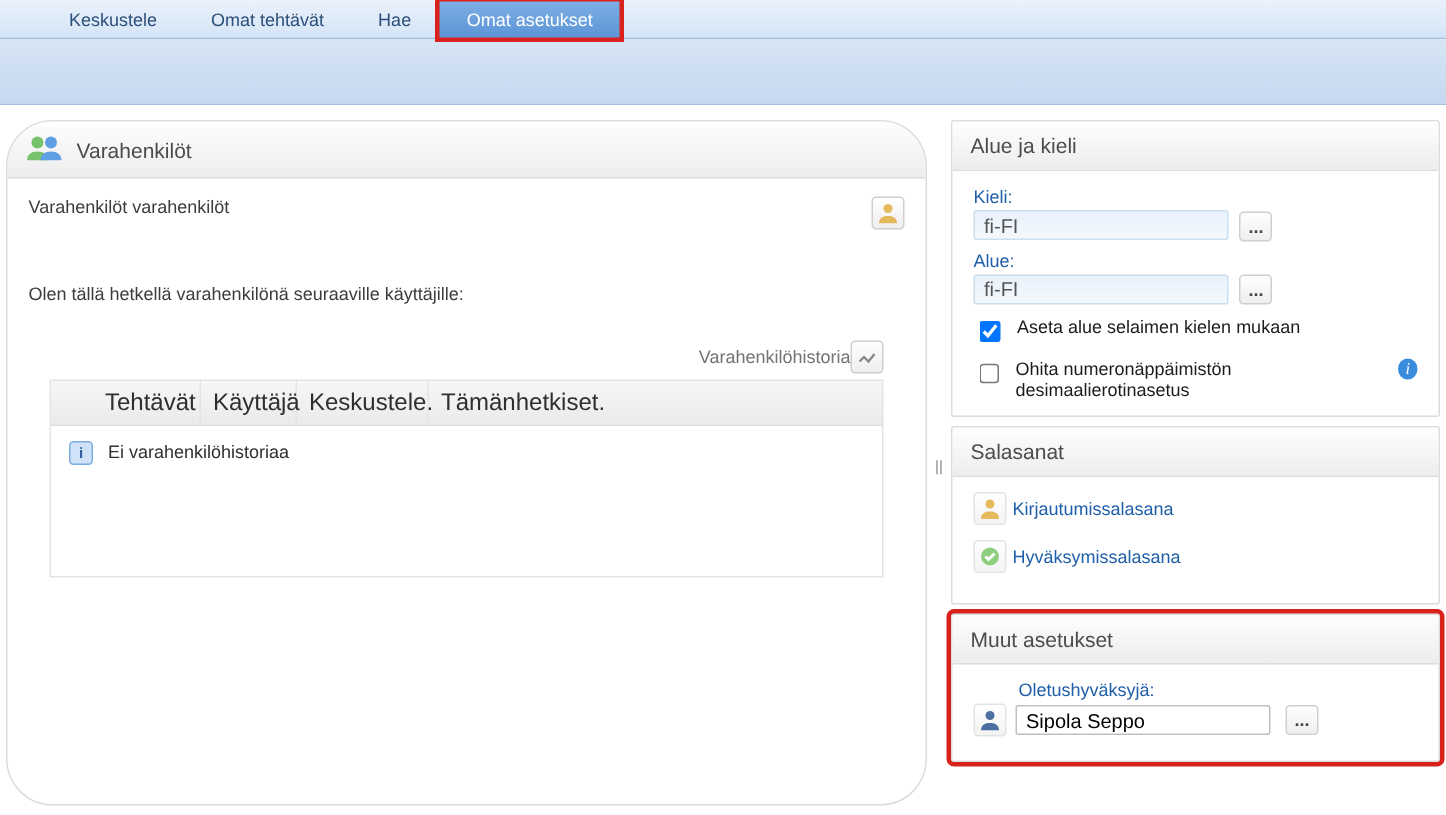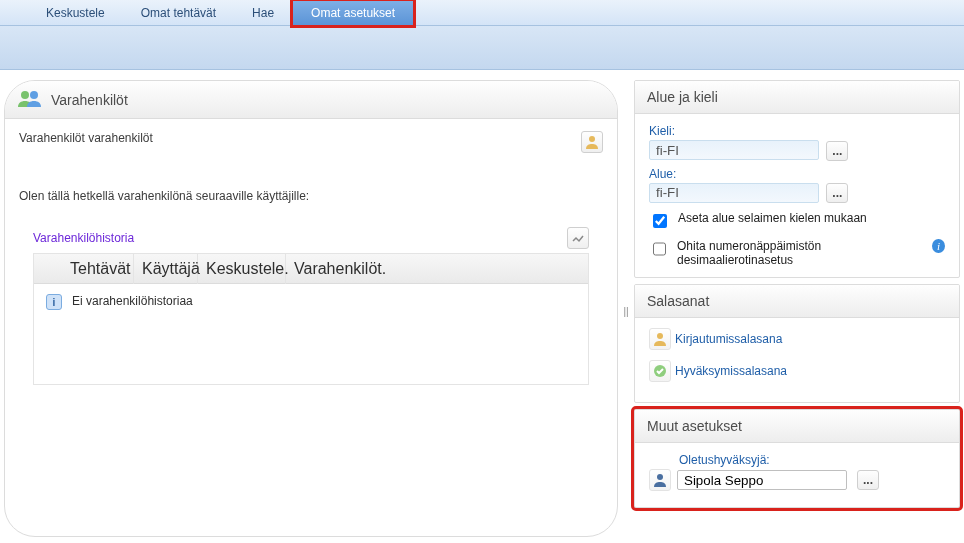--- a/index.html
+++ b/index.html
@@ -90,24 +90,24 @@
     border: 1px solid #cfcfcf;
     border-radius: 3px;
     background: linear-gradient(to bottom, #fefefe, #efefef);
     cursor: pointer;
     display: flex;
     align-items: center;
     justify-content: center;
   }
   .history-header {
     display: flex;
-    justify-content: space-between;
+    justify-content: flex-end;
     align-items: center;
     padding: 0 14px 4px 14px;
-    color: #6d28d9;
+    color: #737373;
   }
   .table {
     border: 1px solid #e4e4e4;
     margin: 0 14px 14px 14px;
   }
   .table-head {
     display: flex;
     background: linear-gradient(to bottom, #f7f7f7, #eaeaea);
     border-bottom: 1px solid #dcdcdc;
     height: 30px;
@@ -286,21 +286,21 @@
                 <path d="M2 10l3-3 3 3 4-5" stroke="#888" stroke-width="1.5" fill="none"></path>
               </svg>
           </span>
         </div>
         <div class="table">
           <div class="table-head">
             <div class="th"></div>
             <div class="th c1">Tehtävät</div>
             <div class="th c2">Käyttäjä</div>
             <div class="th c3">Keskustele.</div>
-            <div class="th c4">Varahenkilöt.</div>
+            <div class="th c4">Tämänhetkiset.</div>
           </div>
           <div class="table-body">
             <span class="info-icon">i</span>
             <span>Ei varahenkilöhistoriaa</span>
           </div>
         </div>
       </div>
     </div>
   </div>
 

